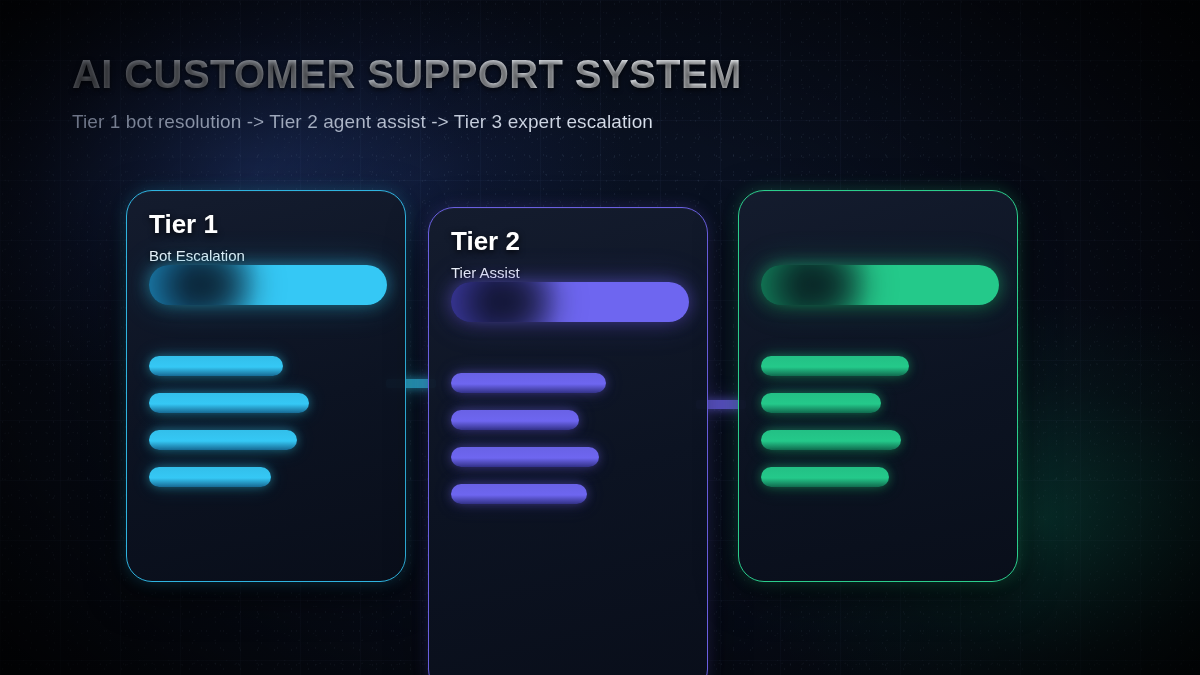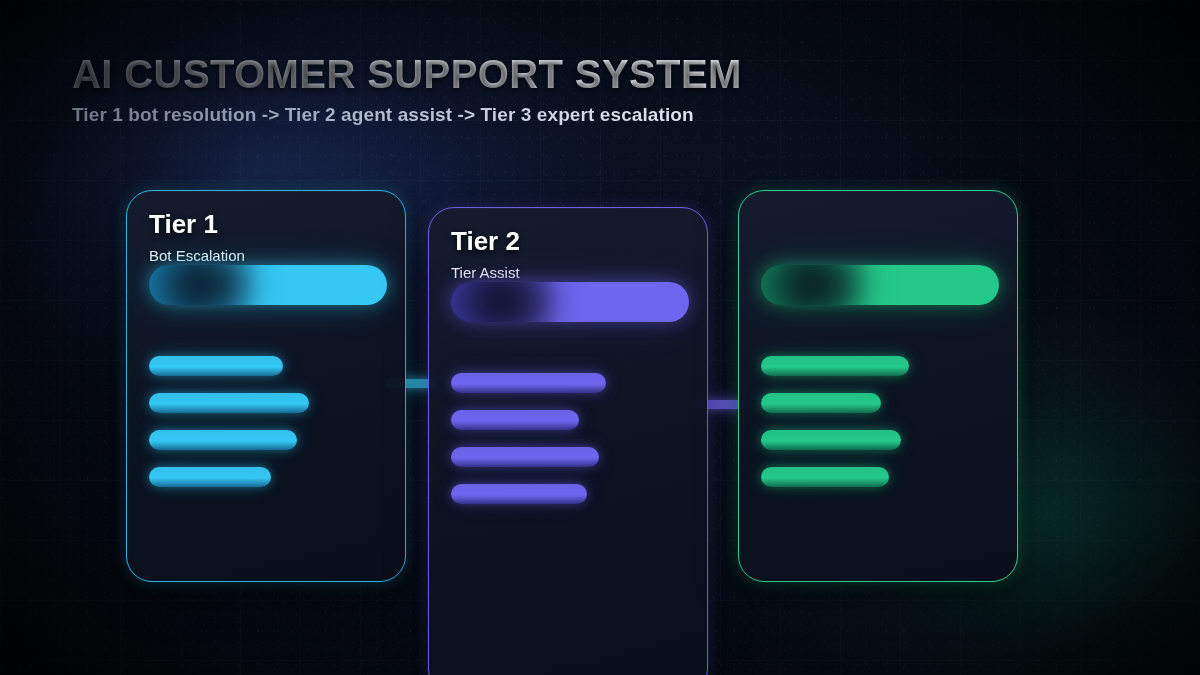--- a/index.html
+++ b/index.html
@@ -54,22 +54,22 @@
   .header{ position:absolute; left:72px; top:52px; }
   .title{
     font-size:40px; font-weight:bold; letter-spacing:0.4px;
     background:linear-gradient(100deg,#5d6068 0%,#8c9099 22%,#c9ced6 50%,#e8ecf2 72%,#f4f7fb 100%);
     -webkit-background-clip:text; background-clip:text;
     -webkit-text-fill-color:transparent; color:transparent;
     text-shadow:0 2px 5px rgba(0,0,0,0.65);
     white-space:nowrap;
   }
   .subtitle{
-    margin-top:7px;
-    font-size:19px; font-weight:bold; letter-spacing:0.1px;
+    margin-top:14px;
+    font-size:19px; font-weight:normal; letter-spacing:0.1px;
     background:linear-gradient(100deg,#6b7284 0%,#9aa4b8 28%,#c6cedd 60%,#e4ebf5 100%);
     -webkit-background-clip:text; background-clip:text;
     -webkit-text-fill-color:transparent; color:transparent;
     white-space:nowrap;
   }
 
   
   .connector{ position:absolute; height:9px; border-radius:3px; z-index:1; }
 
   

